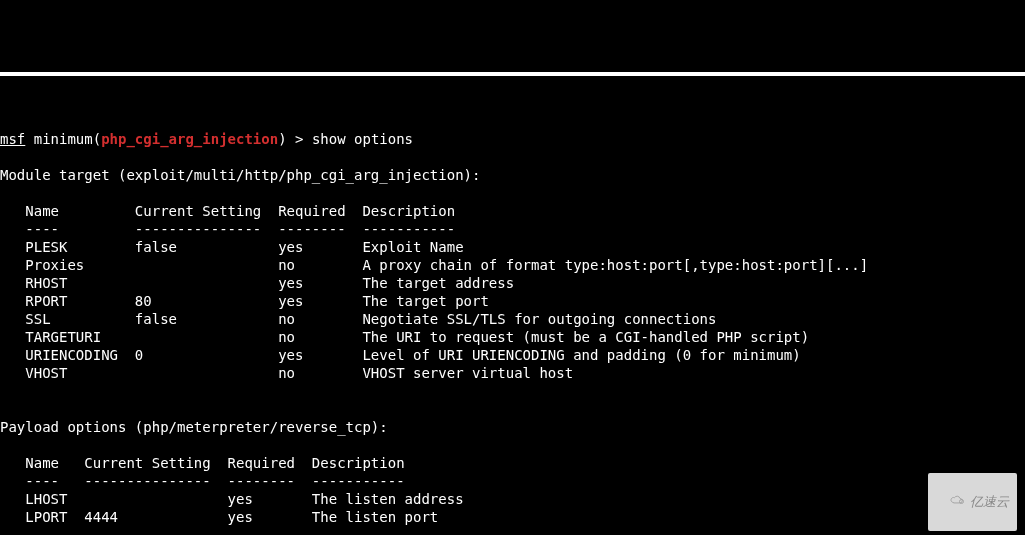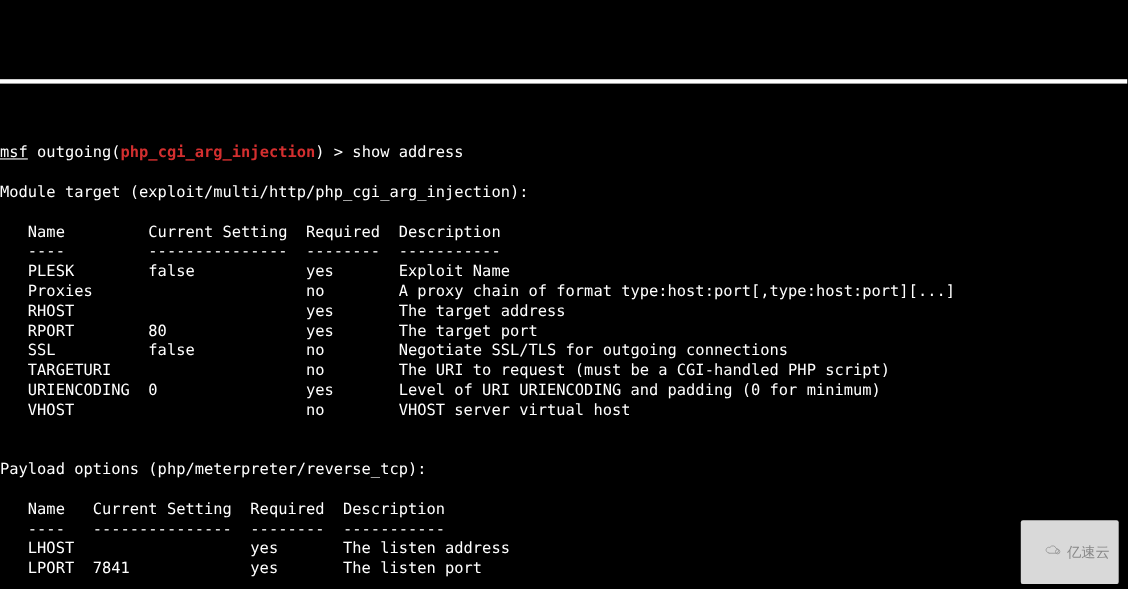--- a/index.html
+++ b/index.html
@@ -42,56 +42,57 @@
       right: 8px;
       background: rgba(255,255,255,0.85);
       color: #888;
       font-size: 13px;
       padding: 2px 8px 2px 6px;
       border-radius: 2px;
       display: flex;
       align-items: center;
       gap: 4px;
       font-family: sans-serif;
+      font-style: italic;
     }
     .watermark svg {
       width: 18px;
       height: 12px;
     }
   </style>
 </head>
 <body>
 
 
 
 <div class="top-white"></div>
 
 <div class="term">
-<span><span class="msf">msf</span><span> outgoing(</span><span class="exploit-name">php_cgi_arg_injection</span><span>) &gt; </span><span>show address</span></span>
+<span><span class="msf">msf</span><span> minimum(</span><span class="exploit-name">php_cgi_arg_injection</span><span>) &gt; </span><span>show options</span></span>
 
 <span>Module target (exploit/multi/http/php_cgi_arg_injection):</span>
 
 <span>   Name         Current Setting  Required  Description</span>
 <span>   ----         ---------------  --------  -----------</span>
 <span>   PLESK        false            yes       Exploit Name</span>
 <span>   Proxies                       no        A proxy chain of format type:host:port[,type:host:port][...]</span>
 <span>   RHOST                         yes       The target address</span>
 <span>   RPORT        80               yes       The target port</span>
 <span>   SSL          false            no        Negotiate SSL/TLS for outgoing connections</span>
 <span>   TARGETURI                     no        The URI to request (must be a CGI-handled PHP script)</span>
 <span>   URIENCODING  0                yes       Level of URI URIENCODING and padding (0 for minimum)</span>
 <span>   VHOST                         no        VHOST server virtual host</span>
 
 
 <span>Payload options (php/meterpreter/reverse_tcp):</span>
 
 <span>   Name   Current Setting  Required  Description</span>
 <span>   ----   ---------------  --------  -----------</span>
 <span>   LHOST                   yes       The listen address</span>
-<span>   LPORT  7841             yes       The listen port</span>
+<span>   LPORT  4444             yes       The listen port</span>
 
 
 
 
 
 
 
 </div>
 
 <div class="watermark">

